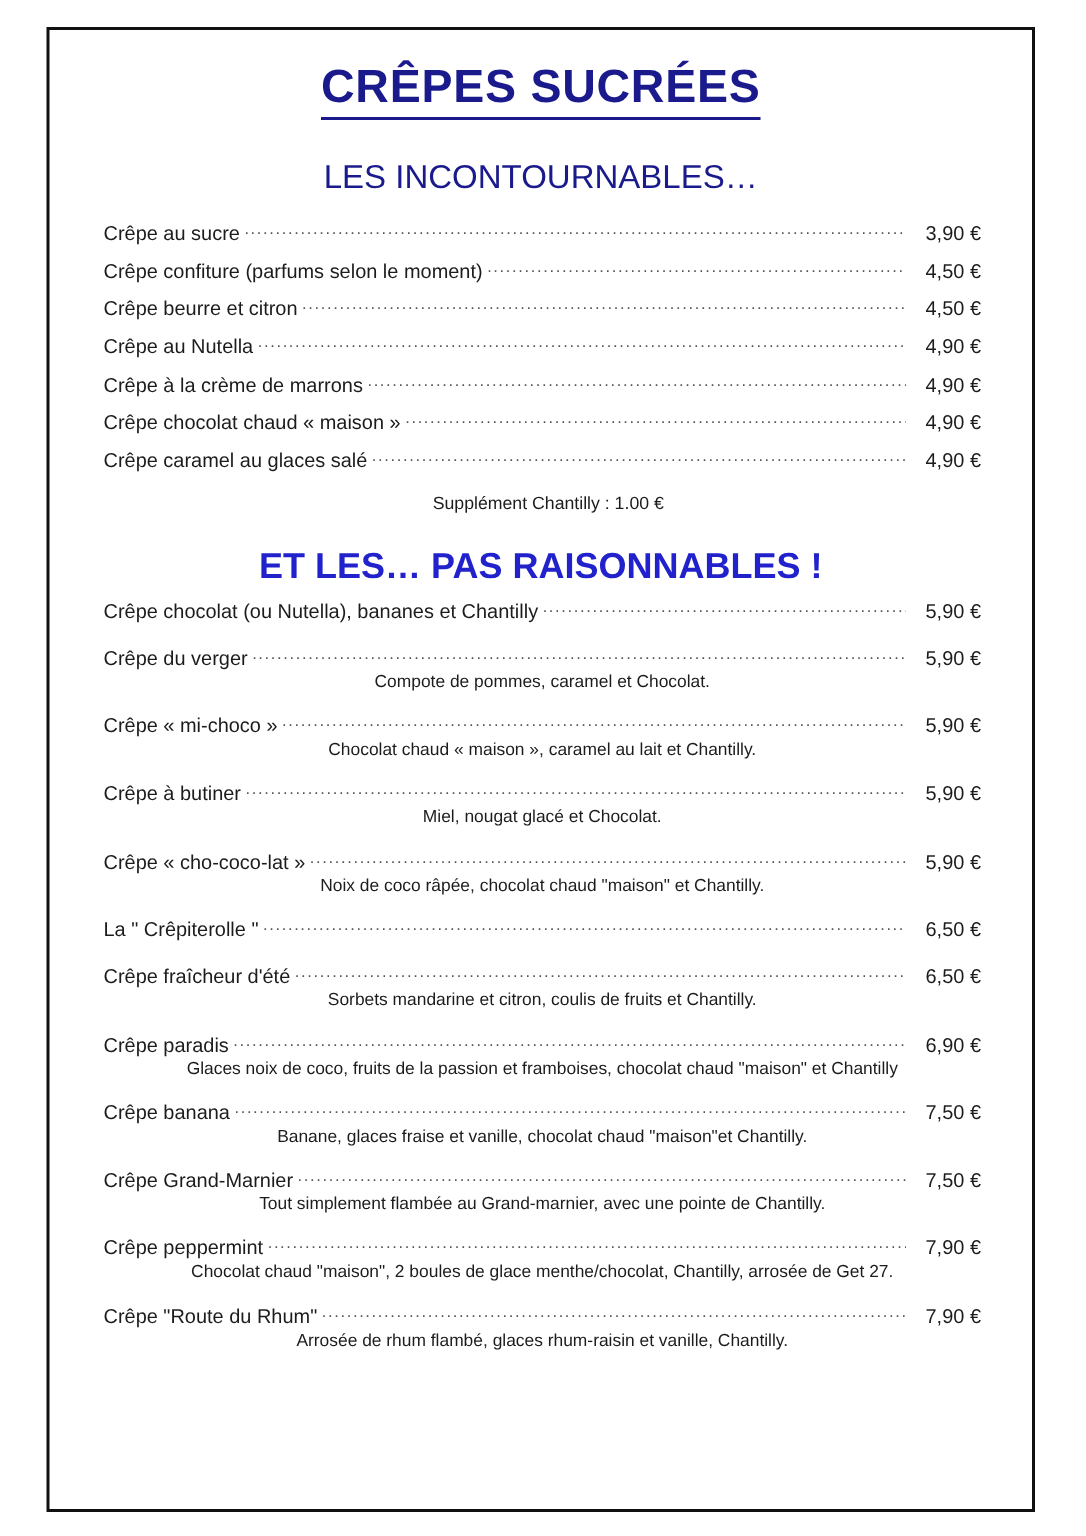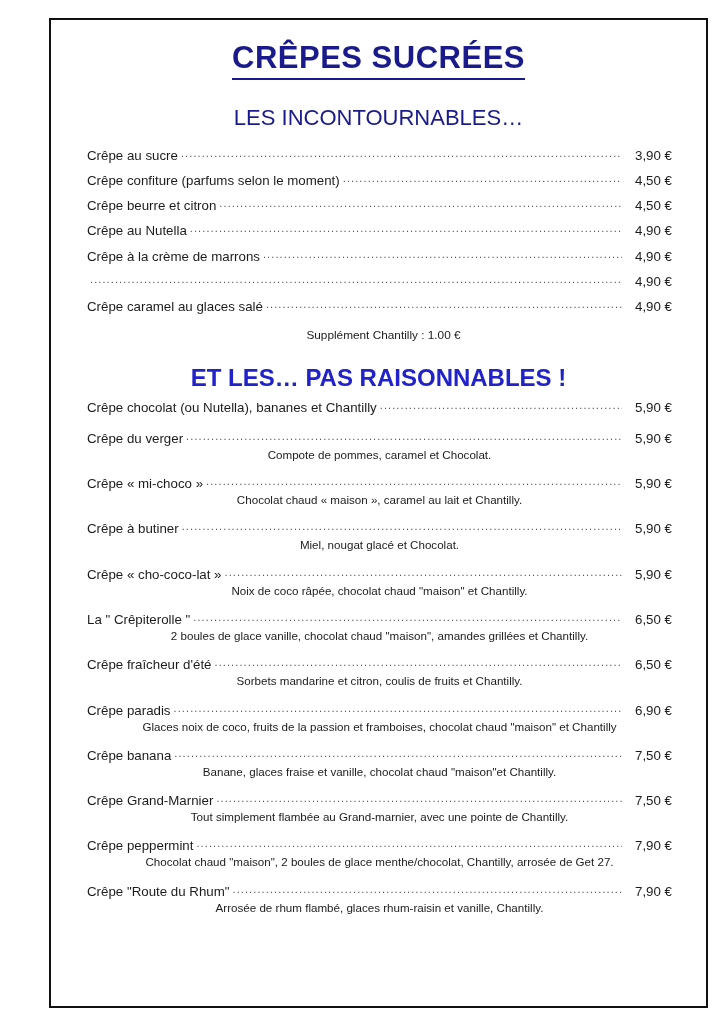--- a/index.html
+++ b/index.html
@@ -15,21 +15,21 @@
   }
   .page {
     position: relative;
     width: 724px;
     height: 1024px;
     background: #ffffff;
     box-sizing: border-box;
   }
   .frame {
     position: absolute;
-    left: 49px;
+    left: 31px;
     top: 18px;
     width: 659px;
     height: 990px;
     border: 2px solid #111111;
     box-sizing: border-box;
     background: #ffffff;
     overflow: hidden;
   }
   .inner {
     position: absolute;
@@ -184,20 +184,21 @@
         </li>
         <li class="item">
           <div class="item-line">
             <span class="item-name">Crêpe à la crème de marrons</span>
             <span class="leader"></span>
             <span class="item-price">4,90 €</span>
           </div>
         </li>
         <li class="item">
           <div class="item-line">
+            <span class="item-name">Crêpe chocolat chaud « maison »</span>
             <span class="leader"></span>
             <span class="item-price">4,90 €</span>
           </div>
         </li>
         <li class="item">
           <div class="item-line">
             <span class="item-name">Crêpe caramel au glaces salé</span>
             <span class="leader"></span>
             <span class="item-price">4,90 €</span>
           </div>
@@ -247,21 +248,20 @@
             <span class="item-price">5,90 €</span>
           </div>
           <div class="item-desc">Noix de coco râpée, chocolat chaud "maison" et Chantilly.</div>
         </li>
         <li class="item">
           <div class="item-line">
             <span class="item-name">La " Crêpiterolle "</span>
             <span class="leader"></span>
             <span class="item-price">6,50 €</span>
           </div>
-          <div class="item-desc">2 boules de glace vanille, chocolat chaud "maison", amandes grillées et Chantilly.</div>
         </li>
         <li class="item">
           <div class="item-line">
             <span class="item-name">Crêpe fraîcheur d'été</span>
             <span class="leader"></span>
             <span class="item-price">6,50 €</span>
           </div>
           <div class="item-desc">Sorbets mandarine et citron, coulis de fruits et Chantilly.</div>
         </li>
         <li class="item">

